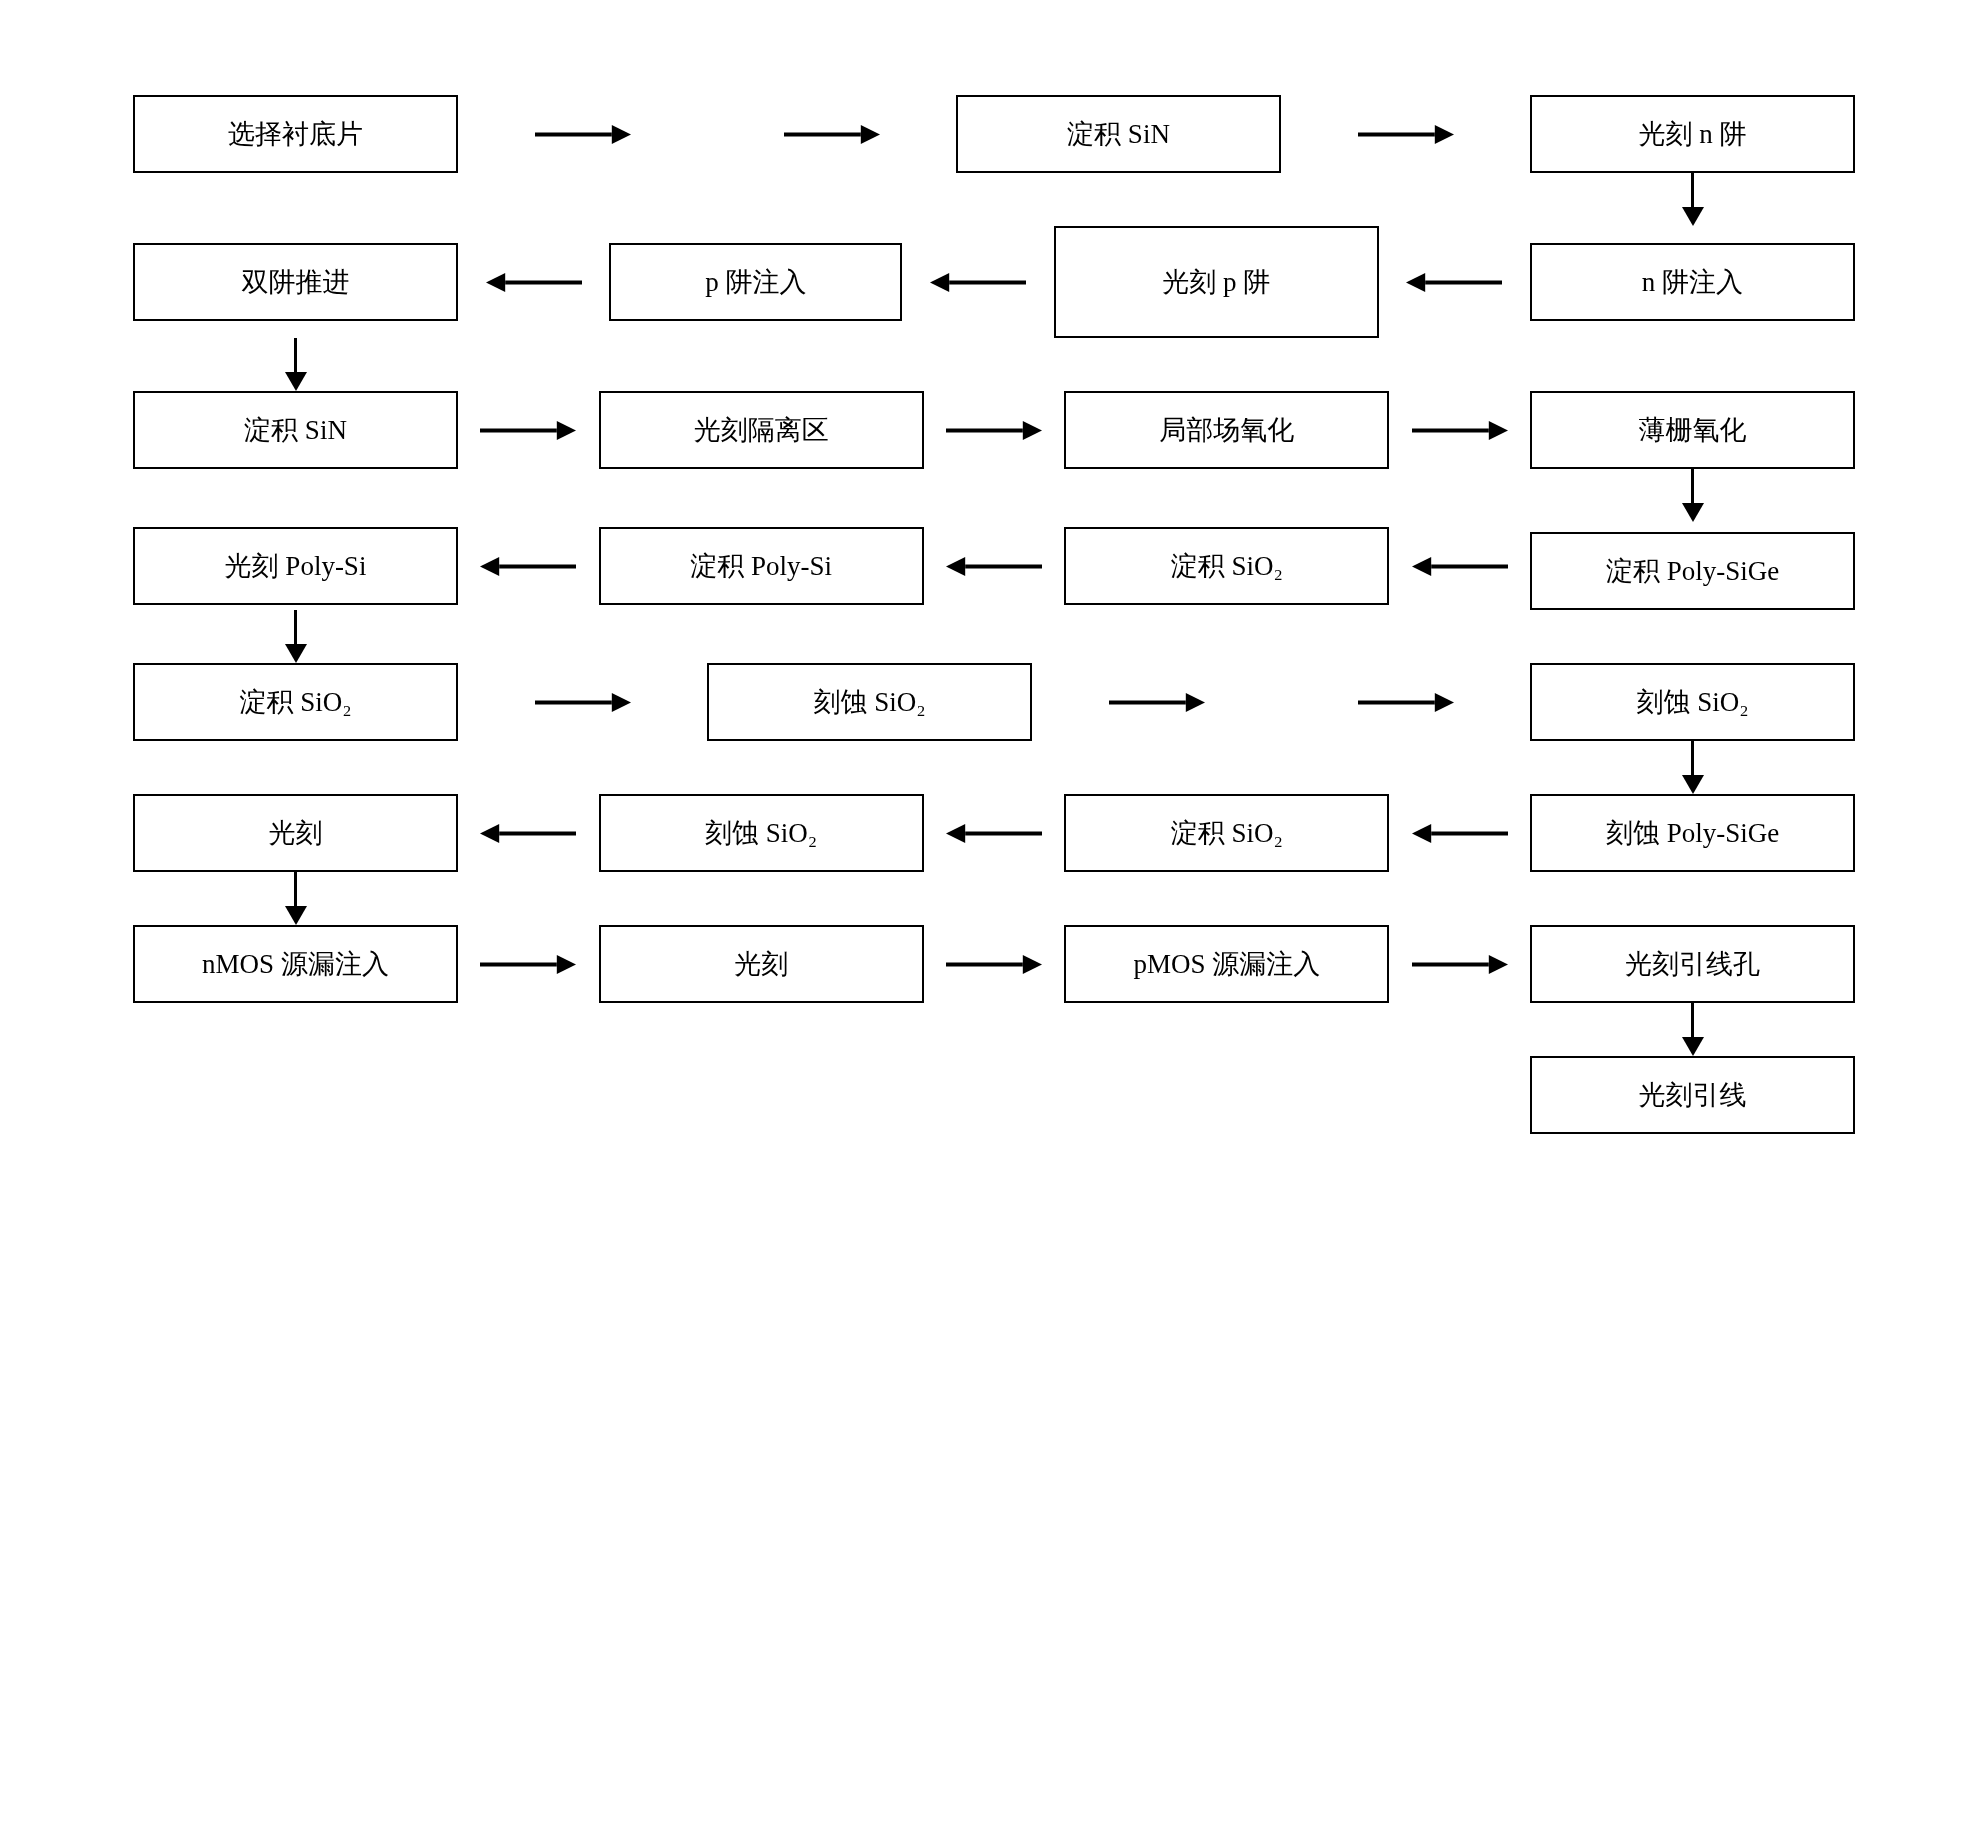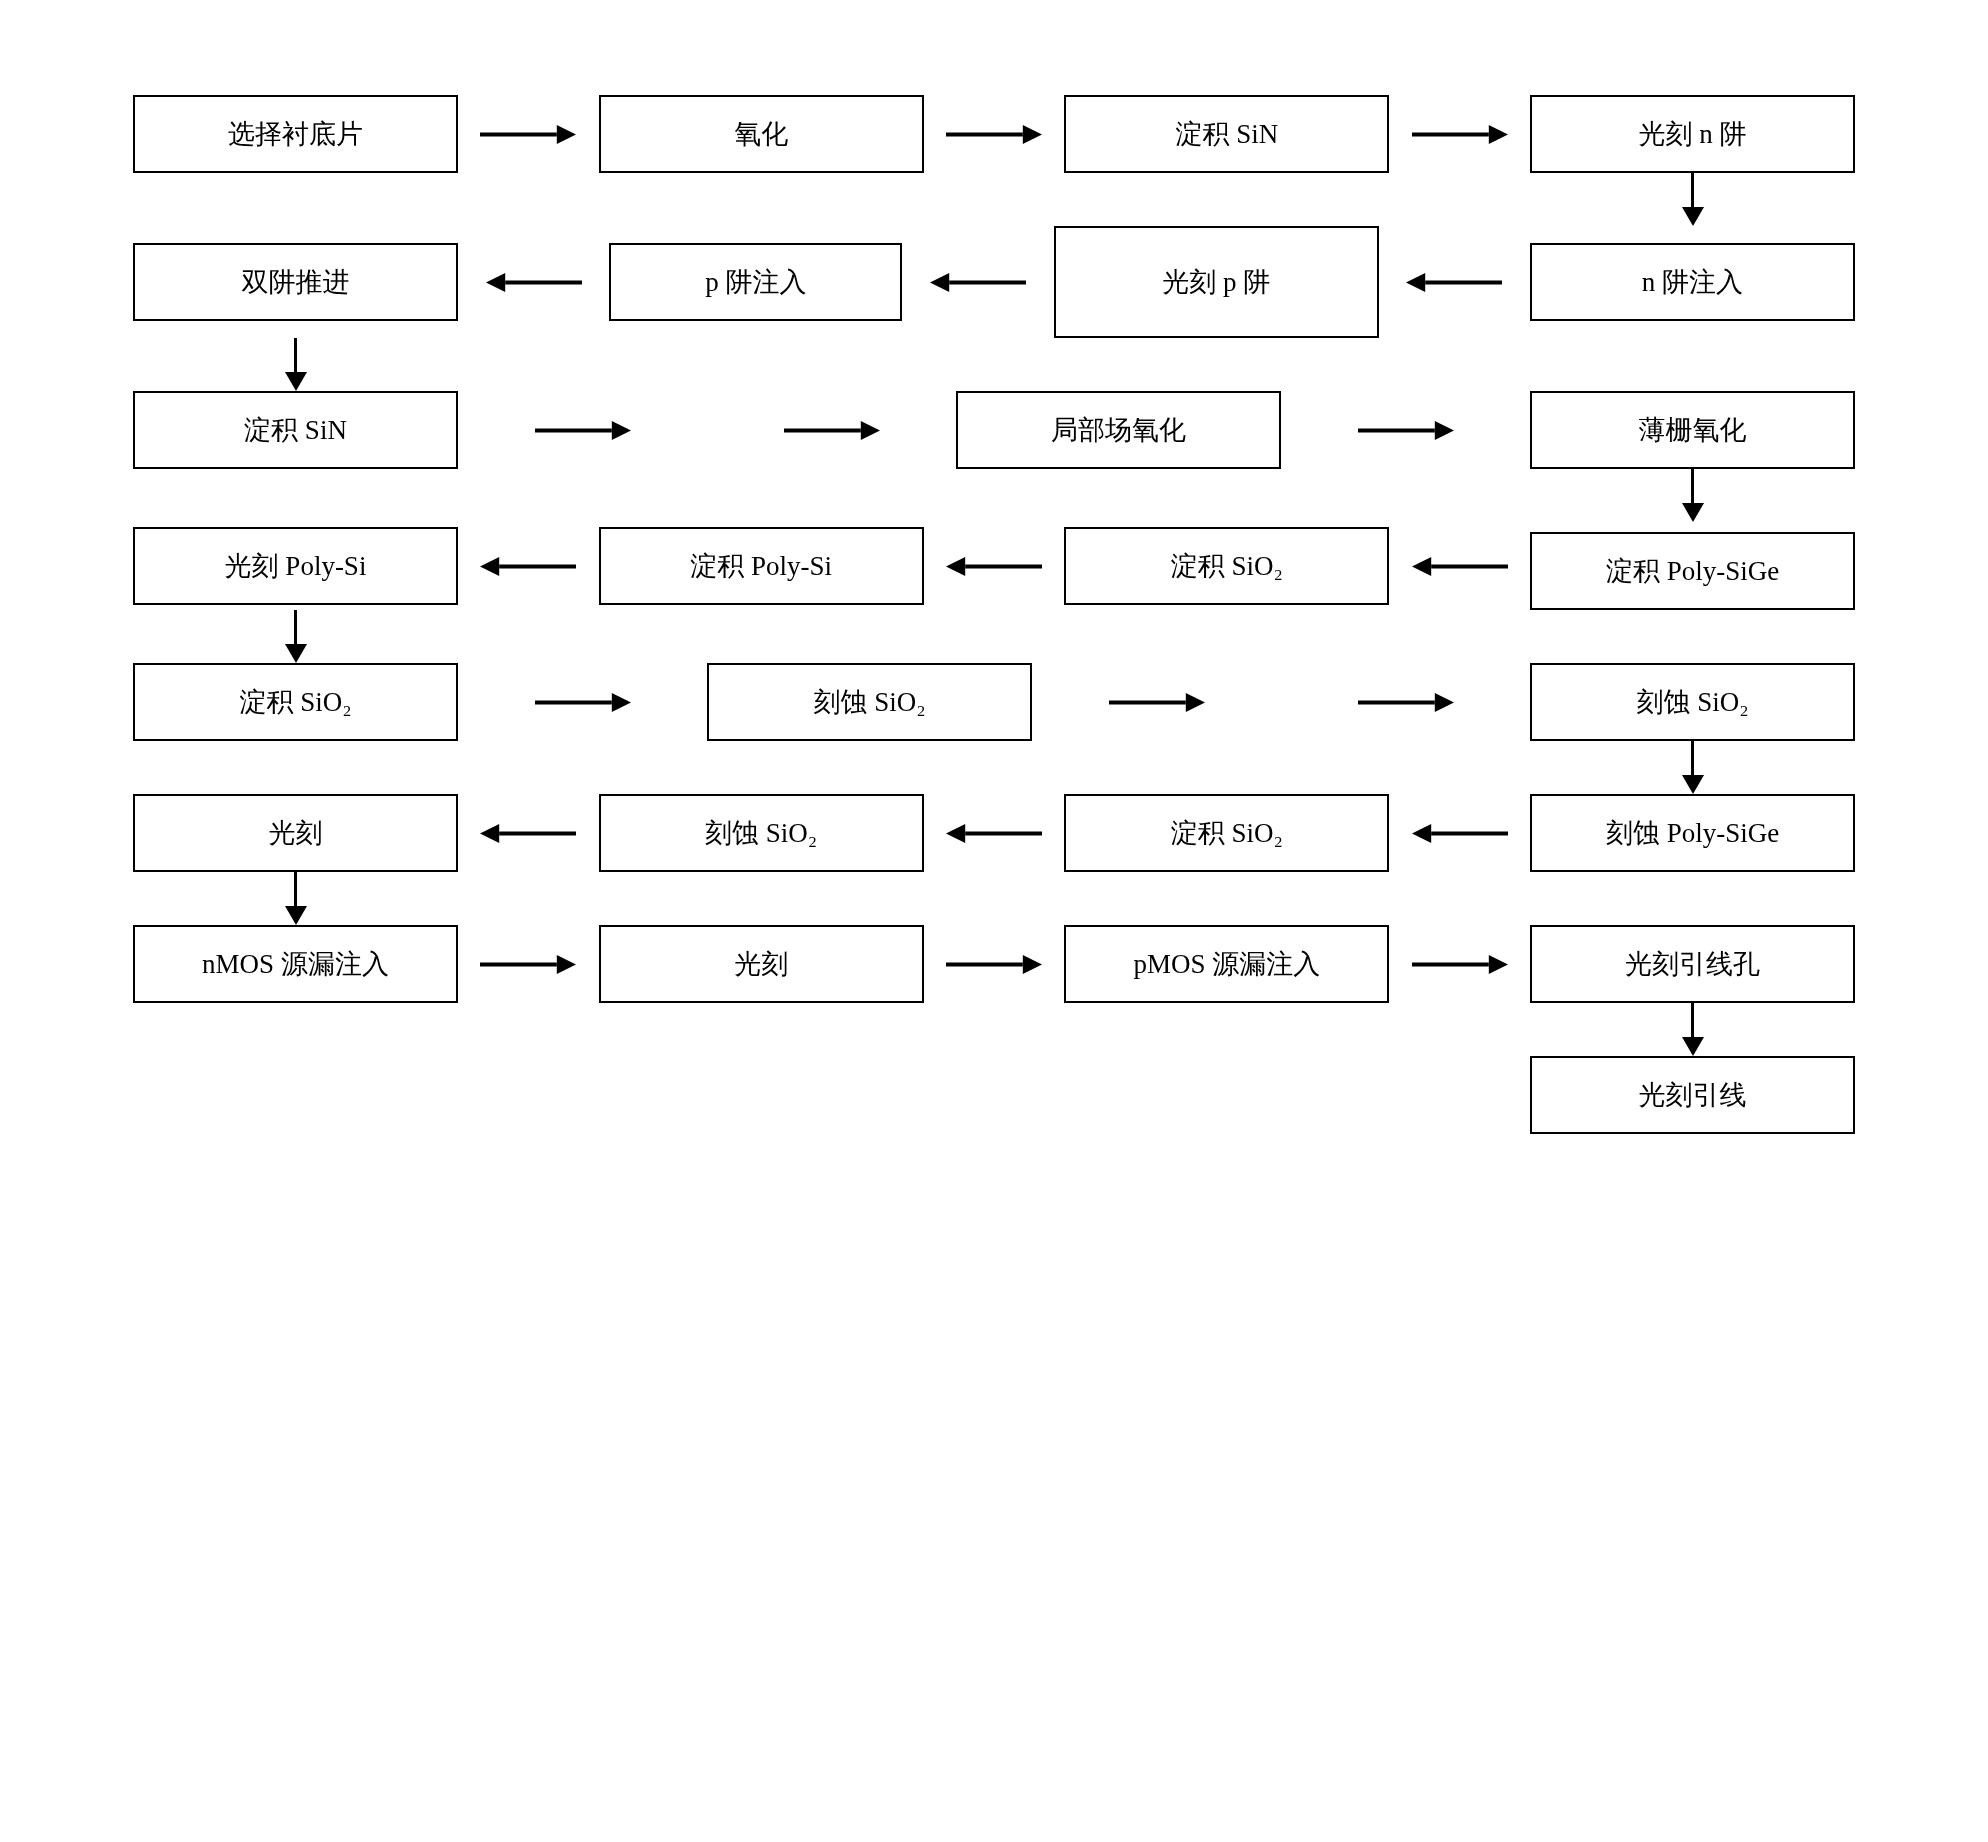--- a/index.html
+++ b/index.html
@@ -33,23 +33,20 @@
   <div style="display:flex; align-items:center; margin-bottom:0;">
     <div class="proc-box" style="width:325px; border:2.9px solid #000; padding:19px 24px; font-size:27px; display:inline-flex; align-items:center; justify-content:center; min-height:75px; white-space:nowrap; background:#fff;">
       <span>选择衬底片</span>
     </div>
     <div style="flex:1; display:flex; align-items:center; justify-content:center; min-width:57px;">
       <svg width="96" height="29" viewBox="0 0 100 30">
           <line x1="0" y1="15" x2="80" y2="15" stroke="#000" stroke-width="4"></line>
           <polygon points="80,5 100,15 80,25" fill="#000"></polygon>
         </svg>
     </div>
-    <div class="proc-box" style="width:325px; border:2.9px solid #000; padding:19px 24px; font-size:27px; display:inline-flex; align-items:center; justify-content:center; min-height:75px; white-space:nowrap; background:#fff;">
-      <span>氧化</span>
-    </div>
     <div style="flex:1; display:flex; align-items:center; justify-content:center; min-width:57px;">
       <svg width="96" height="29" viewBox="0 0 100 30">
           <line x1="0" y1="15" x2="80" y2="15" stroke="#000" stroke-width="4"></line>
           <polygon points="80,5 100,15 80,25" fill="#000"></polygon>
         </svg>
     </div>
     <div class="proc-box" style="width:325px; border:2.9px solid #000; padding:19px 24px; font-size:27px; display:inline-flex; align-items:center; justify-content:center; min-height:75px; white-space:nowrap; background:#fff;">
       <span>淀积 SiN</span>
     </div>
     <div style="flex:1; display:flex; align-items:center; justify-content:center; min-width:57px;">
@@ -119,20 +116,23 @@
   <div style="display:flex; align-items:center; margin-bottom:0;">
     <div class="proc-box" style="width:325px; border:2.9px solid #000; padding:19px 24px; font-size:27px; display:inline-flex; align-items:center; justify-content:center; min-height:75px; white-space:nowrap; background:#fff;">
       <span>淀积 SiN</span>
     </div>
     <div style="flex:1; display:flex; align-items:center; justify-content:center; min-width:57px;">
       <svg width="96" height="29" viewBox="0 0 100 30">
           <line x1="0" y1="15" x2="80" y2="15" stroke="#000" stroke-width="4"></line>
           <polygon points="80,5 100,15 80,25" fill="#000"></polygon>
         </svg>
     </div>
+    <div class="proc-box" style="width:325px; border:2.9px solid #000; padding:19px 24px; font-size:27px; display:inline-flex; align-items:center; justify-content:center; min-height:75px; white-space:nowrap; background:#fff;">
+      <span>光刻隔离区</span>
+    </div>
     <div style="flex:1; display:flex; align-items:center; justify-content:center; min-width:57px;">
       <svg width="96" height="29" viewBox="0 0 100 30">
           <line x1="0" y1="15" x2="80" y2="15" stroke="#000" stroke-width="4"></line>
           <polygon points="80,5 100,15 80,25" fill="#000"></polygon>
         </svg>
     </div>
     <div class="proc-box" style="width:325px; border:2.9px solid #000; padding:19px 24px; font-size:27px; display:inline-flex; align-items:center; justify-content:center; min-height:75px; white-space:nowrap; background:#fff;">
       <span>局部场氧化</span>
     </div>
     <div style="flex:1; display:flex; align-items:center; justify-content:center; min-width:57px;">

